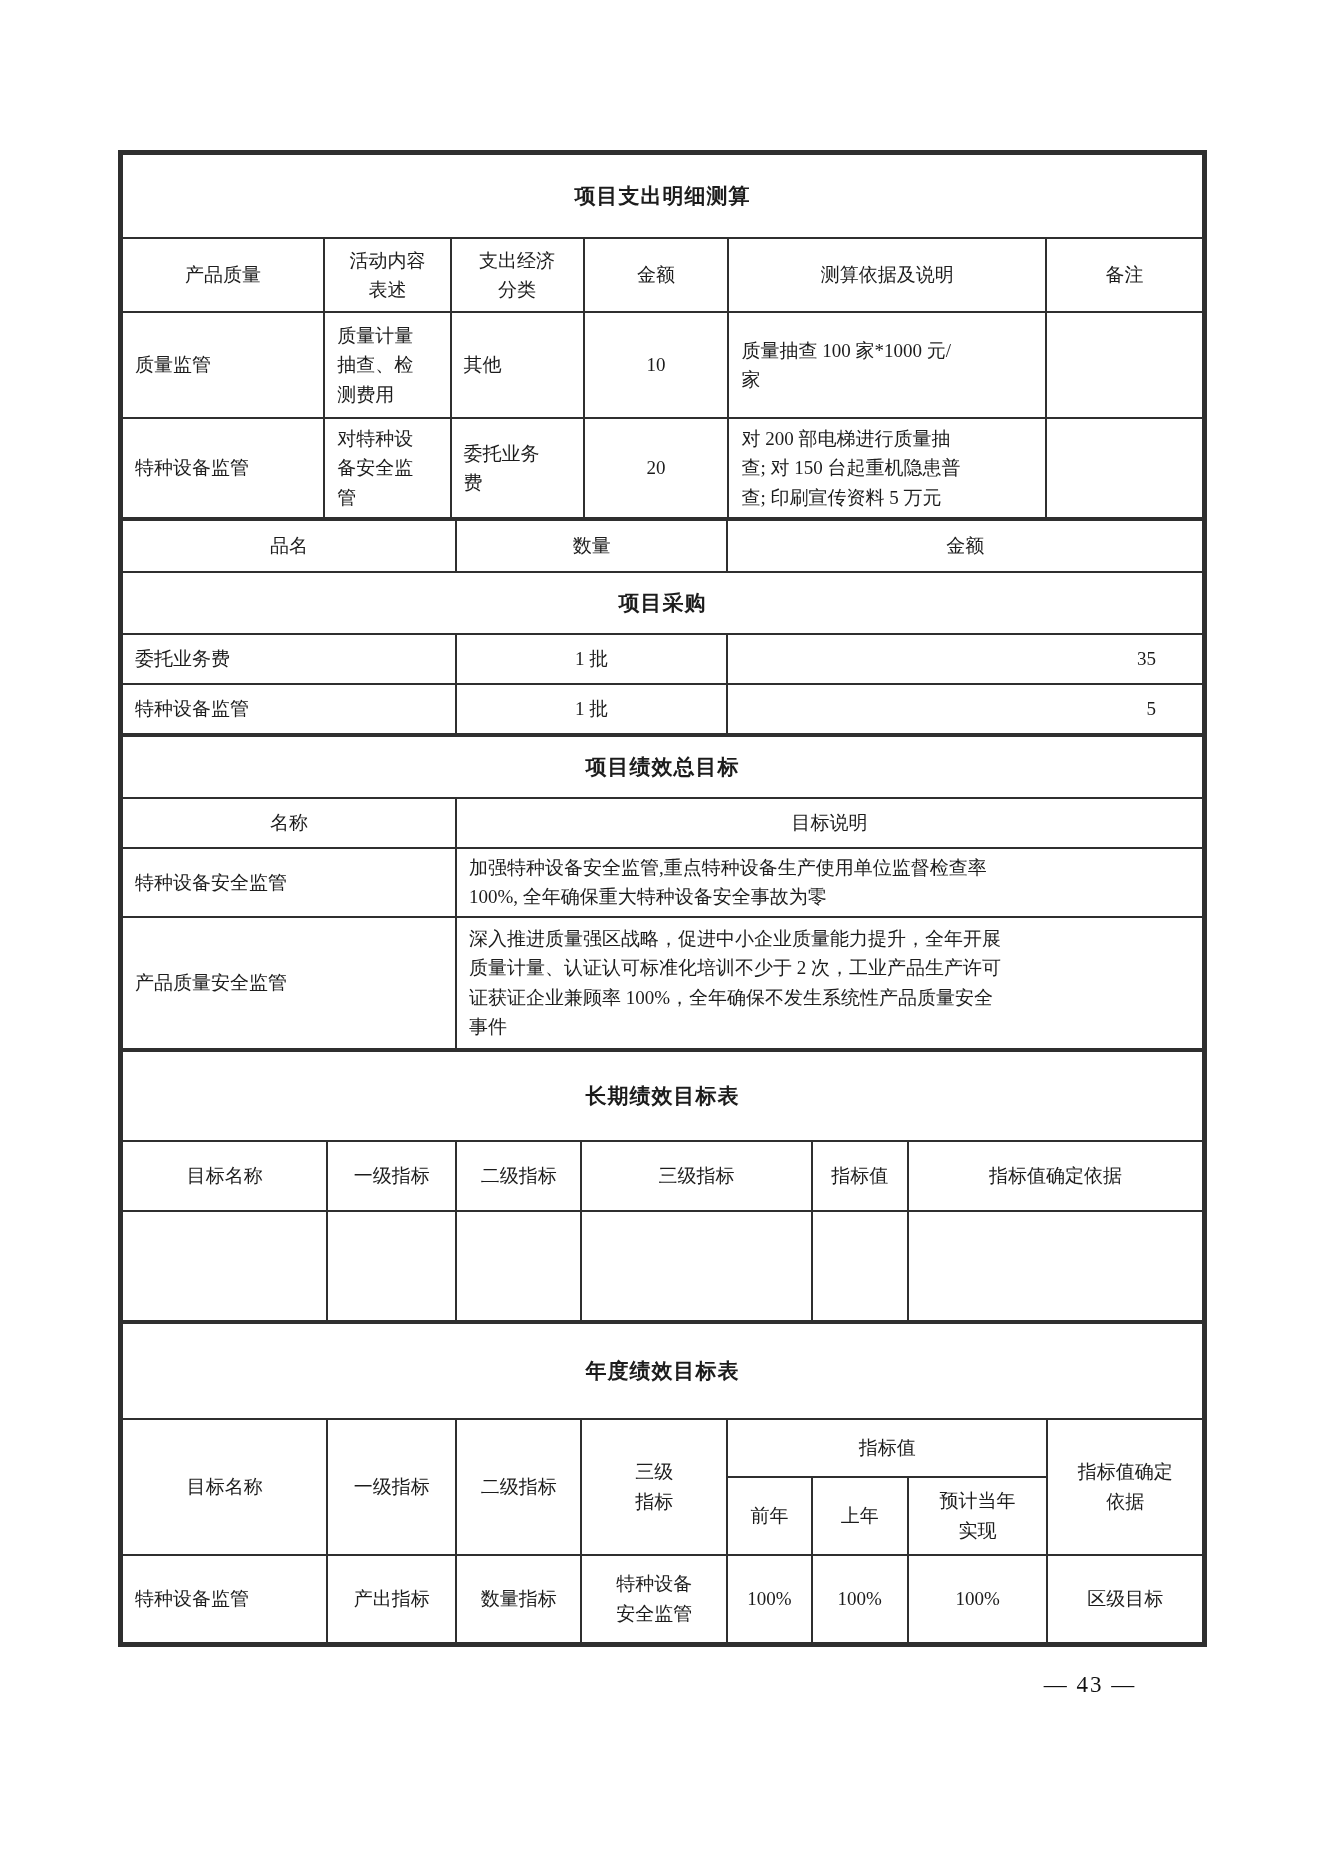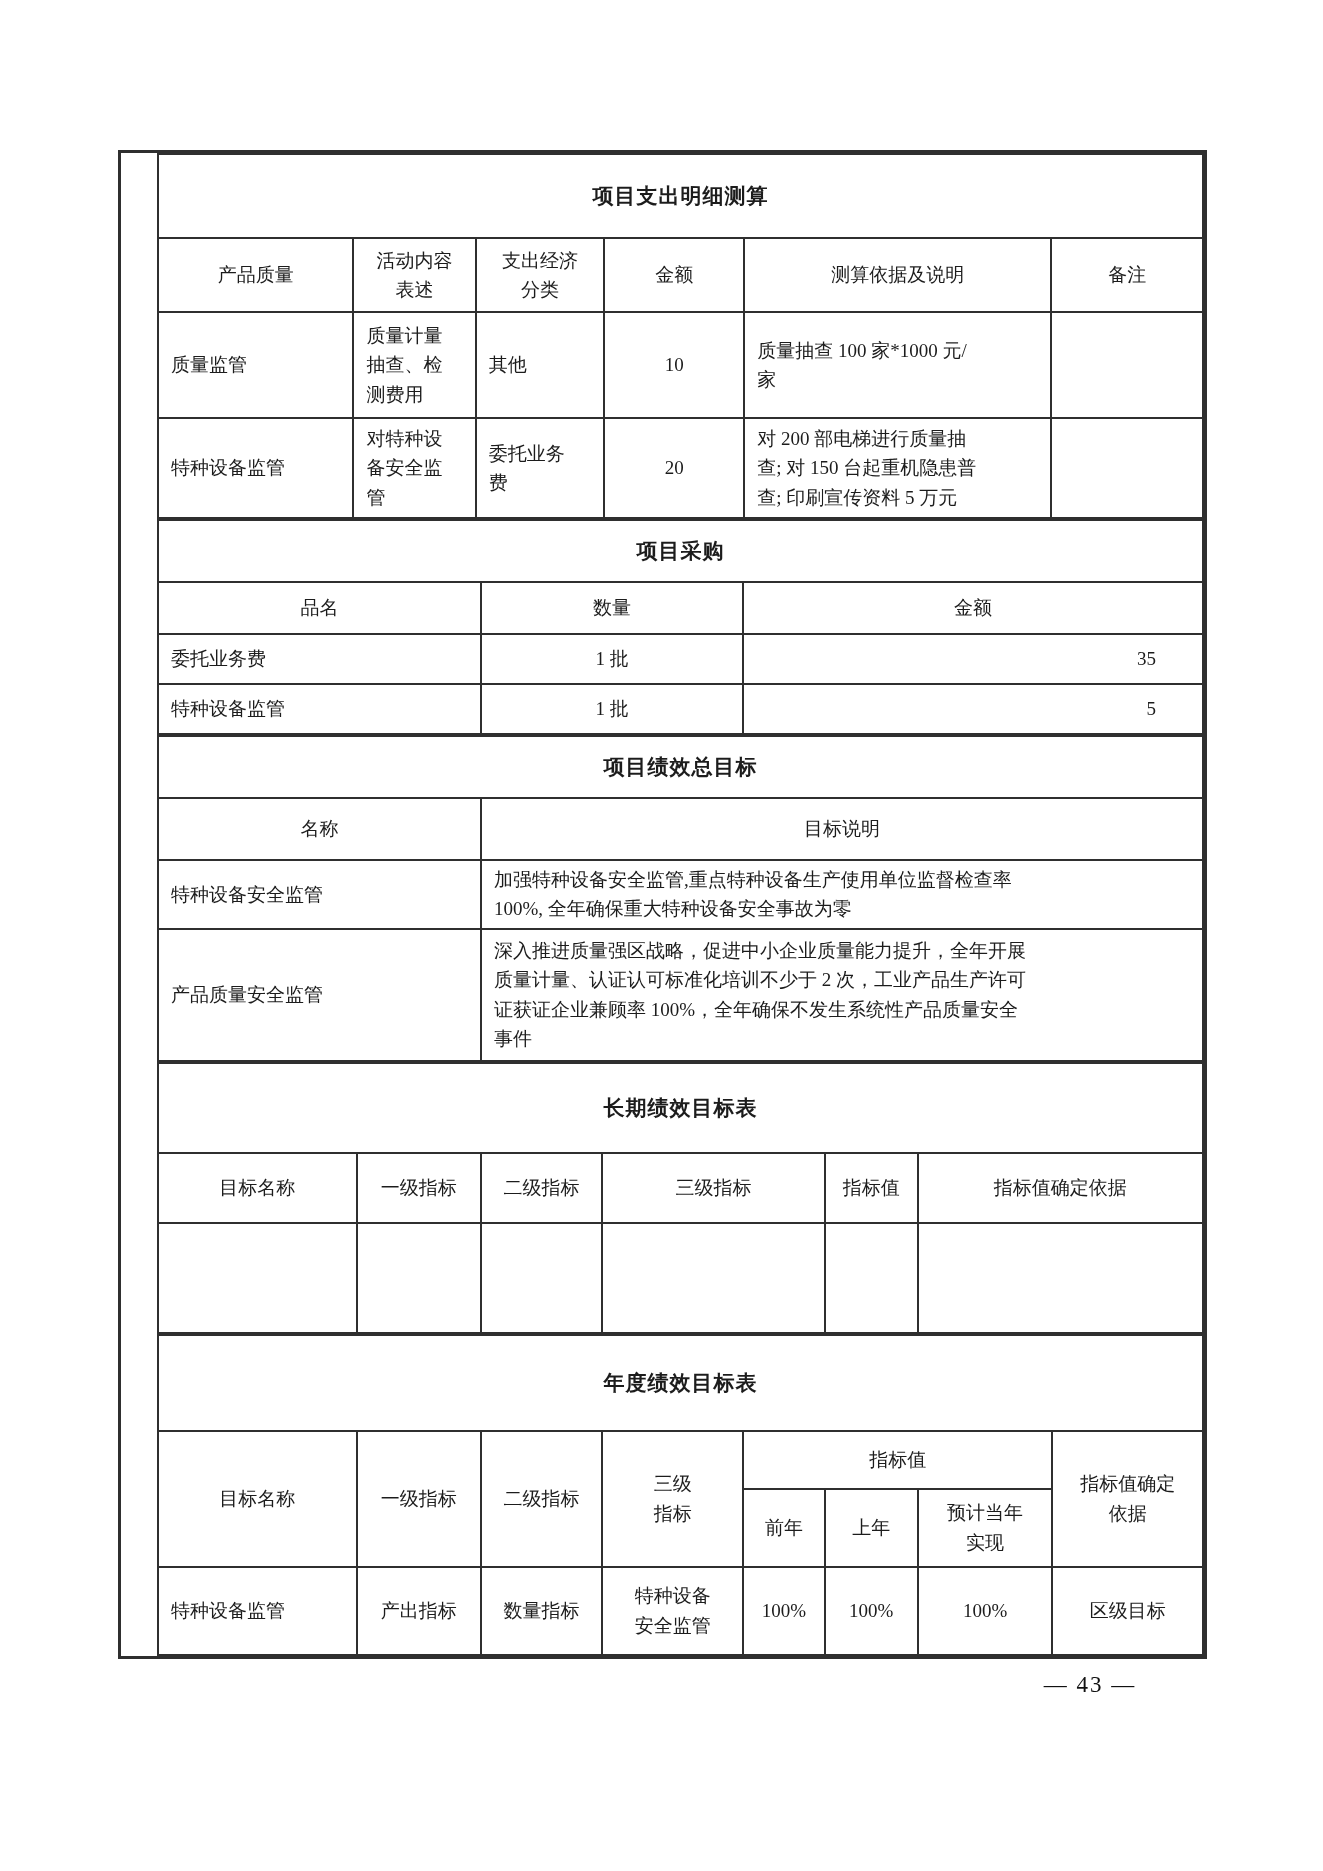--- a/index.html
+++ b/index.html
@@ -7,21 +7,20 @@
     width:1323px; height:1871px;
     background:#ffffff;
     font-family:"Liberation Serif","DejaVu Serif",serif;
     color:#1c1c1c;
     position:relative;
   }
   .doc {
     position:absolute; left:118px; top:150px; width:1089px;
     border:3px solid #2f2f2f;
     box-sizing:border-box;
-    padding-left:36px;
   }
   table { width:100%; border-collapse:collapse; table-layout:fixed; }
   td {
     border:2px solid #2f2f2f;
     font-size:19px;
     line-height:1.55;
     text-align:center;
     vertical-align:middle;
     padding:4px 8px;
     white-space:pre-line;
@@ -92,27 +91,27 @@
   </tbody>
     </table>
 
   <table>
     <colgroup>
       <col style="width:30.9%">
         <col style="width:25.1%">
         <col style="width:44%">
     </colgroup>
     <tbody>
-        <tr style="height:62px">
-      <td colspan="3" class="title-cell">项目采购</td>
-    </tr>
-    <tr style="height:52px">
+        <tr style="height:52px">
       <td>品名</td>
       <td>数量</td>
       <td>金额</td>
+    </tr>
+    <tr style="height:62px">
+      <td colspan="3" class="title-cell">项目采购</td>
     </tr>
     <tr style="height:50px">
       <td class="tl">委托业务费</td>
       <td>1 批</td>
       <td class="num-right">35</td>
     </tr>
     <tr style="height:50px">
       <td class="tl">特种设备监管</td>
       <td>1 批</td>
       <td class="num-right">5</td>
@@ -122,21 +121,21 @@
 
   <table>
     <colgroup>
       <col style="width:30.9%">
         <col style="width:69.1%">
     </colgroup>
     <tbody>
         <tr style="height:62px">
       <td colspan="2" class="title-cell">项目绩效总目标</td>
     </tr>
-    <tr style="height:62px">
+    <tr style="height:50px">
       <td>名称</td>
       <td>目标说明</td>
     </tr>
     <tr style="height:60px">
       <td class="tl">特种设备安全监管</td>
       <td class="tl">加强特种设备安全监管,重点特种设备生产使用单位监督检查率
 100%, 全年确保重大特种设备安全事故为零</td>
     </tr>
     <tr style="height:132px">
       <td class="tl">产品质量安全监管</td>

